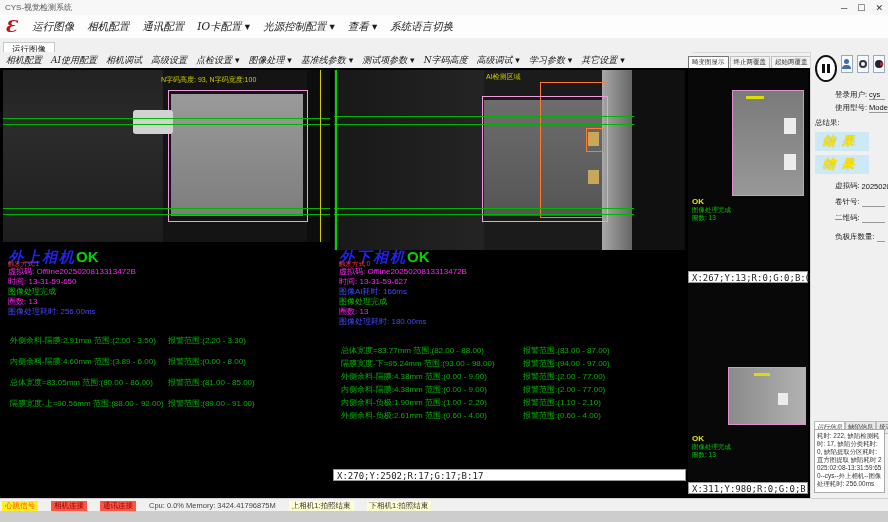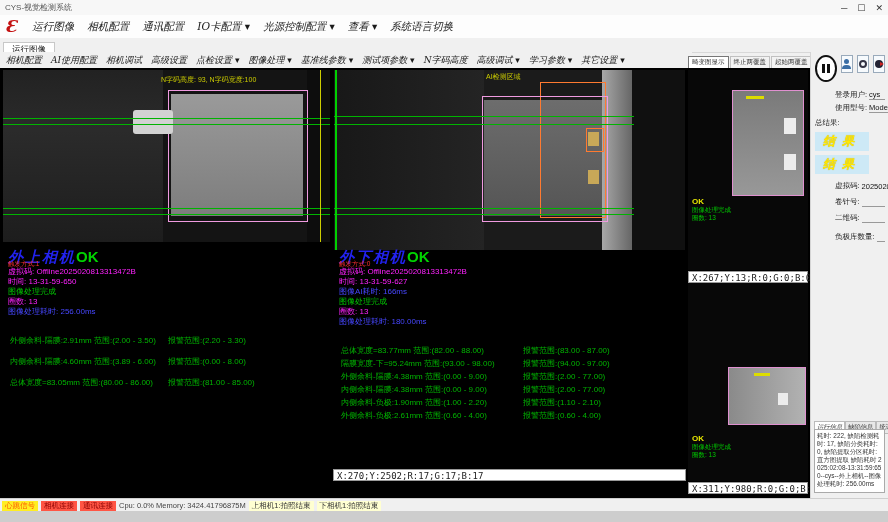--- a/index.html
+++ b/index.html
@@ -83,21 +83,21 @@
   .info-tabs{position:absolute;left:3px;bottom:64px;display:flex;}
   .info-tab{font-size:6.3px;padding:1px 2px;border:1px solid #bbb;background:#e8e8e8;
     color:#333;white-space:nowrap;}
   .info-tab.active{background:#fff;font-style:italic;}
   .info-box{position:absolute;left:3px;right:3px;bottom:5px;height:58px;background:#fff;
     border:1px solid #aaa;font-size:6.4px;line-height:8px;padding:2px;color:#333;
     overflow:hidden;word-break:break-all;}
 
   
   .statusbar{position:absolute;top:498px;left:0;right:0;height:13px;background:#f0f0f0;
-    border-top:1px solid #cfcfcf;display:flex;align-items:center;gap:3px;padding-left:2px;
+    border-top:1px solid #cfcfcf;display:flex;align-items:center;gap:13px;padding-left:2px;
     font-size:7.5px;color:#333;}
   .chip{padding:0 3px;height:10px;line-height:10px;white-space:nowrap;}
   .chip.heart{background:#ffee22;color:#ff5500;}
   .chip.err{background:#ff5544;color:#8a0000;}
   .chip.cam{background:#ffffd2;color:#333;}
   .cpu-text{white-space:nowrap;color:#444;}
   .bottomstrip{position:absolute;top:511px;left:0;right:0;height:11px;background:#cdcdcd;}
 
   .vline{position:absolute;width:1px;} .hline{position:absolute;height:1px;background:#00b400;}
 </style>
@@ -185,20 +185,24 @@
           <span>外侧余料-隔膜:2.91mm 范围:(2.00 - 3.50)</span>
           <span class="alarm-l">报警范围:(2.20 - 3.30)</span>
         </div>
         <div class="meas-row">
           <span>内侧余料-隔膜:4.60mm 范围:(3.89 - 6.00)</span>
           <span class="alarm-l">报警范围:(0.00 - 8.00)</span>
         </div>
         <div class="meas-row">
           <span>总体宽度=83.05mm 范围:(80.00 - 86.00)</span>
           <span class="alarm-l">报警范围:(81.00 - 85.00)</span>
+        </div>
+        <div class="meas-row">
+          <span>隔膜宽度-上=90.56mm 范围:(88.00 - 92.00)</span>
+          <span class="alarm-l">报警范围:(89.00 - 91.00)</span>
         </div>
       </div>
 
     </div>
 
     <div class="panel" style="left:333px;top:2px;width:353px;height:411px;">
       <div class="cam-img" style="left:1px;top:0;width:351px;height:180px;background:#1b1b1b;">
         <div class="rect" style="left:0;top:0;width:150px;height:180px;background:linear-gradient(90deg,#181818,#242424);"></div>
         <div class="rect" style="left:150px;top:30px;width:118px;height:116px;background:linear-gradient(180deg,#6d6d6d,#555);"></div>
         <div class="rect" style="left:268px;top:0;width:30px;height:180px;background:linear-gradient(90deg,#a8a8a8,#666);"></div>

